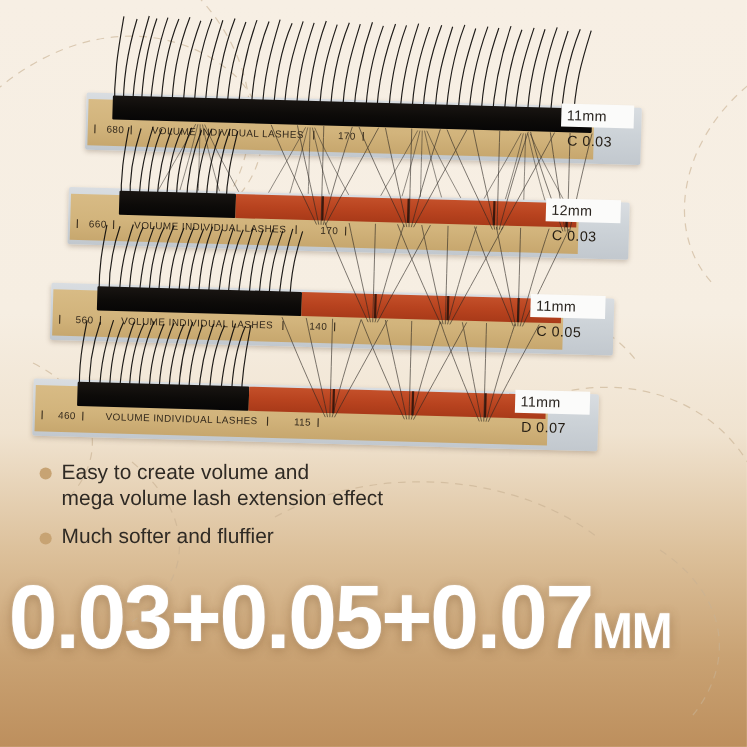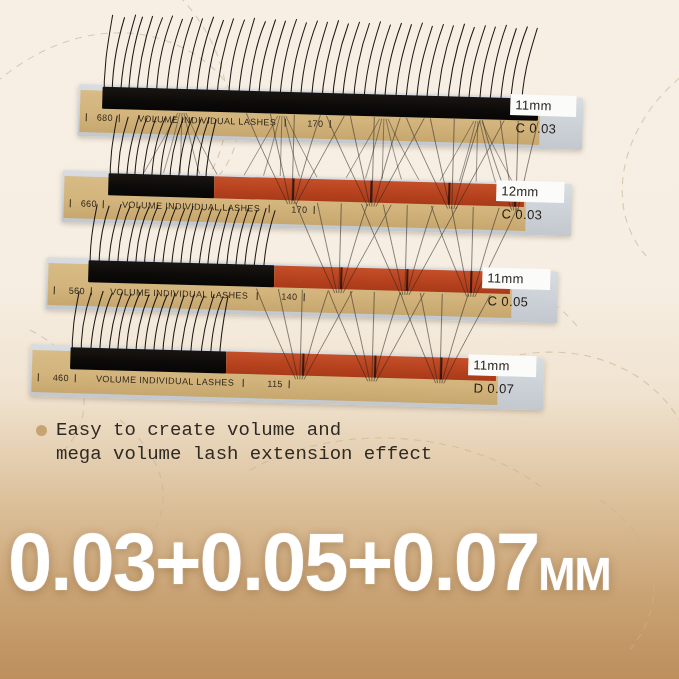--- a/index.html
+++ b/index.html
@@ -138,21 +138,21 @@
     border-radius: 50%;
     background: #c7a373;
     flex: 0 0 11px;
     margin-top: 7px;
     margin-right: 9px;
   }
   .bullet-text {
     font-size: 19px;
     line-height: 24px;
     color: #2f2a24;
-    font-family: Liberation Mono, monospace;
+    font-family: Liberation Sans, sans-serif;
   }
 
   
   #headline-block {
     position: absolute;
     left: 0;
     top: 520px;
     width: 537px;
     text-align: center;
   }
@@ -521,19 +521,23 @@
     </div>
 
   </div>
 
   <div id="bullets">
     <div class="bullet-row">
       <span class="bullet-dot"></span>
       <span class="bullet-text" style="white-space: pre-line;">Easy to create volume and
 mega volume lash extension effect</span>
     </div>
+    <div class="bullet-row">
+      <span class="bullet-dot"></span>
+      <span class="bullet-text" style="white-space: pre-line;">Much softer and fluffier</span>
+    </div>
   </div>
 
   <div id="headline-block">
     <div id="headline"><span>0.03+0.05+0.07</span><span class="unit">MM</span></div>
   </div>
 
 </div>
 
 </body></html>

